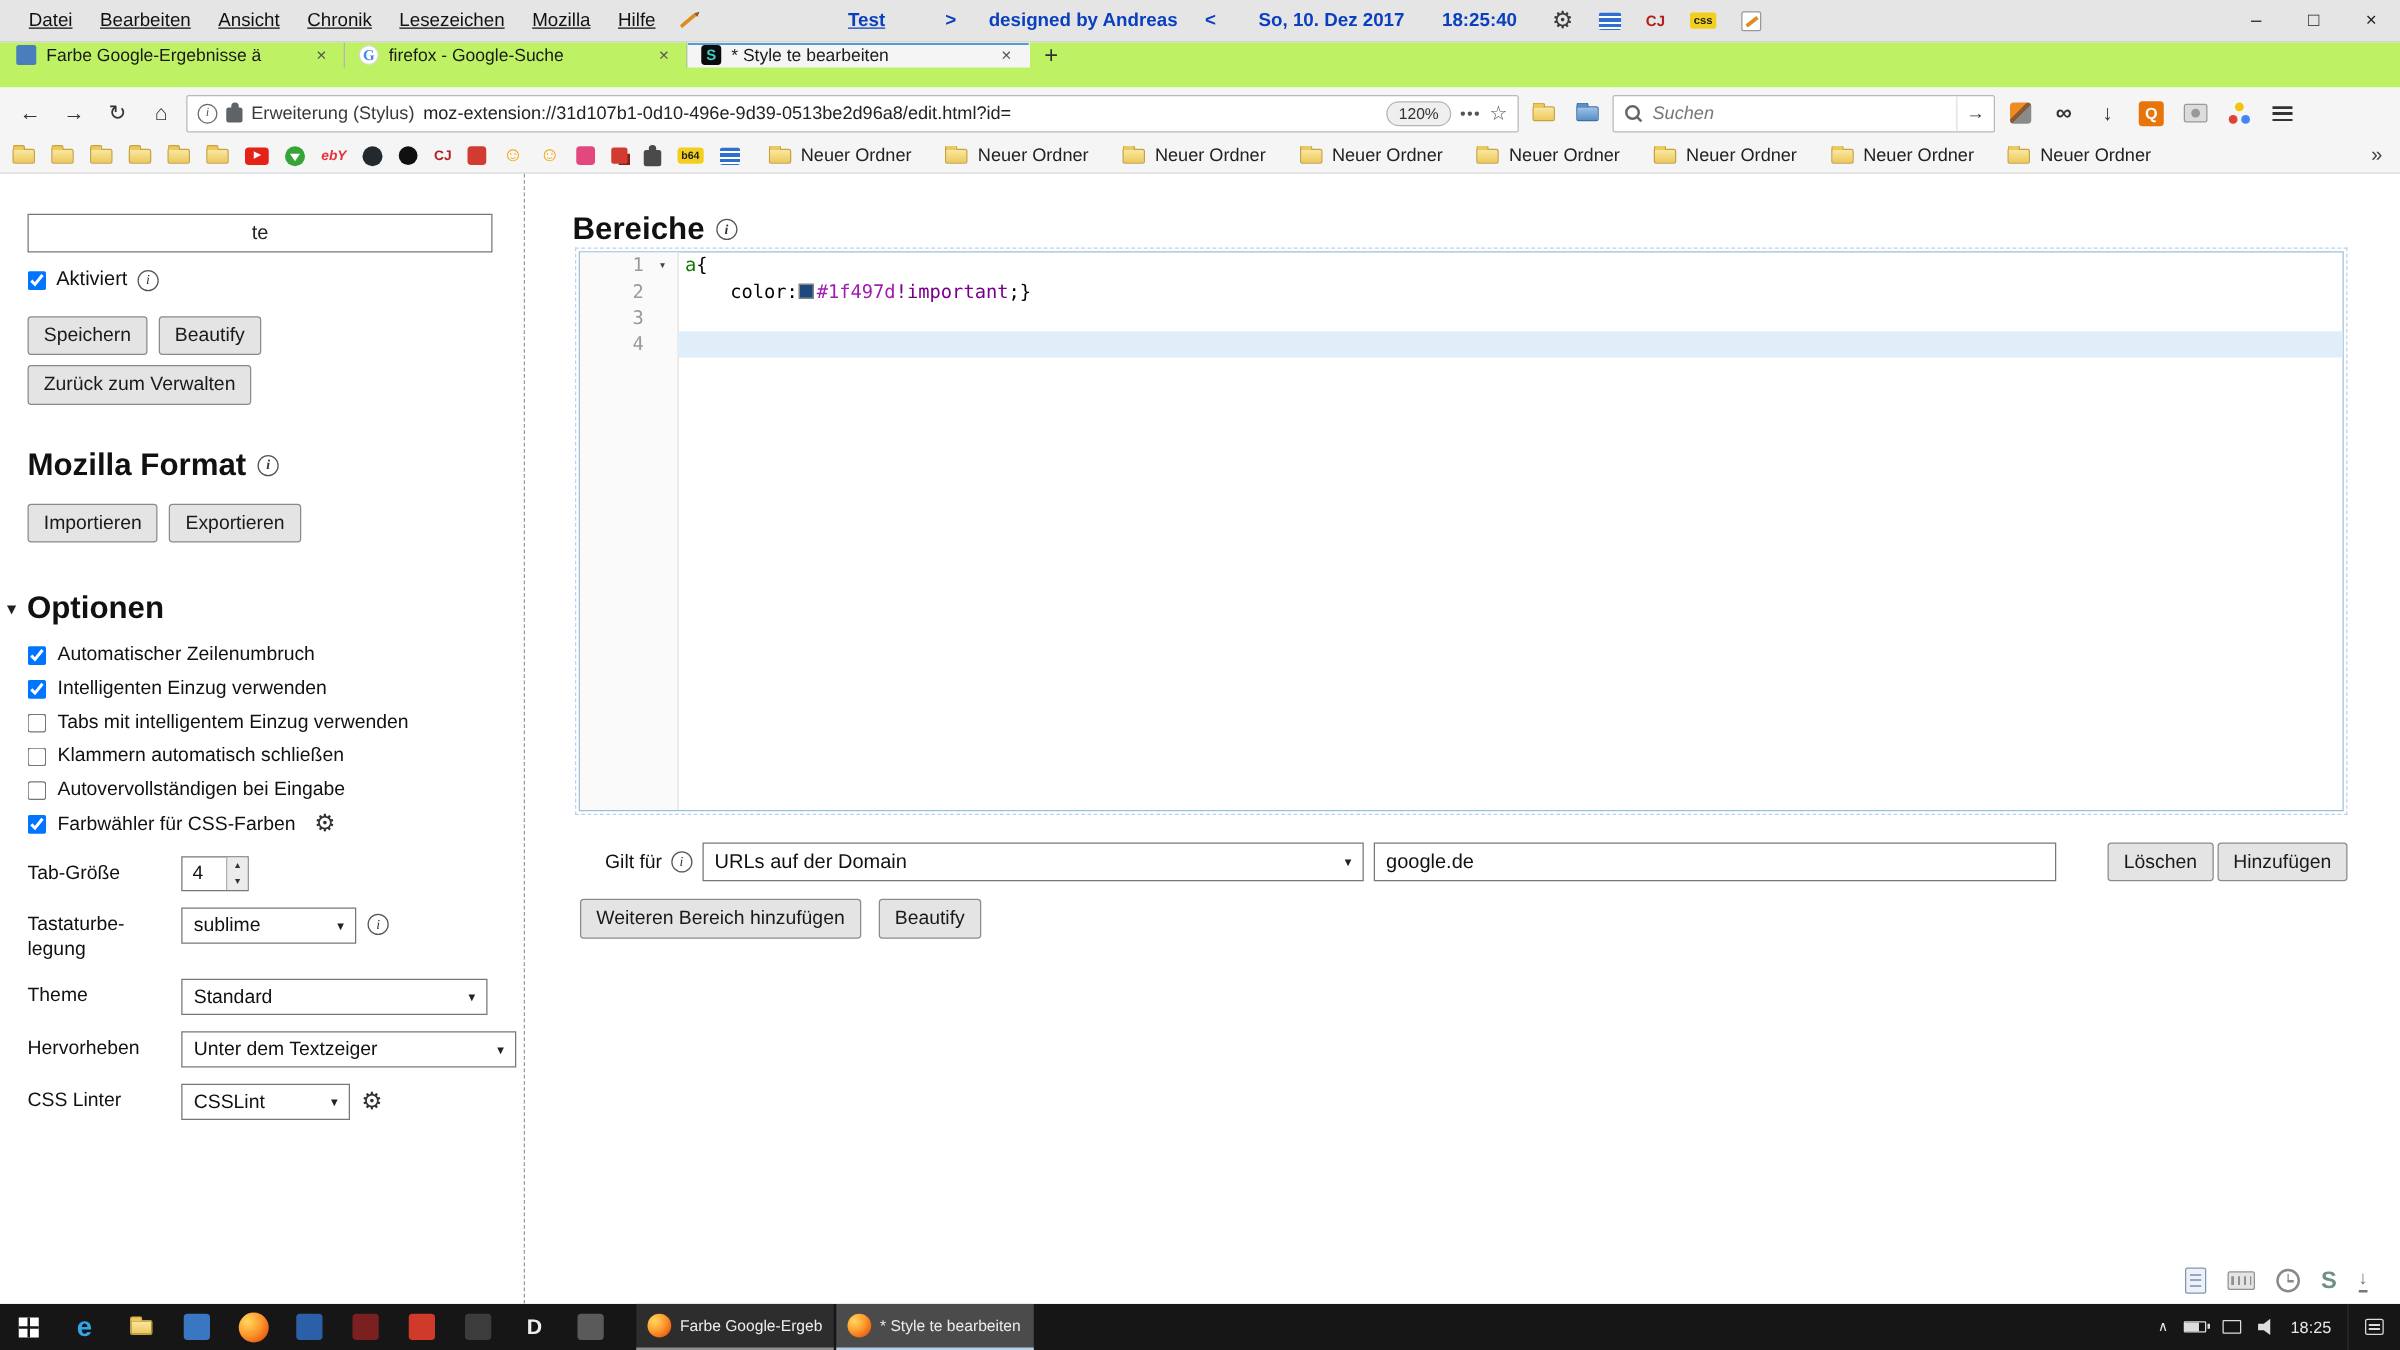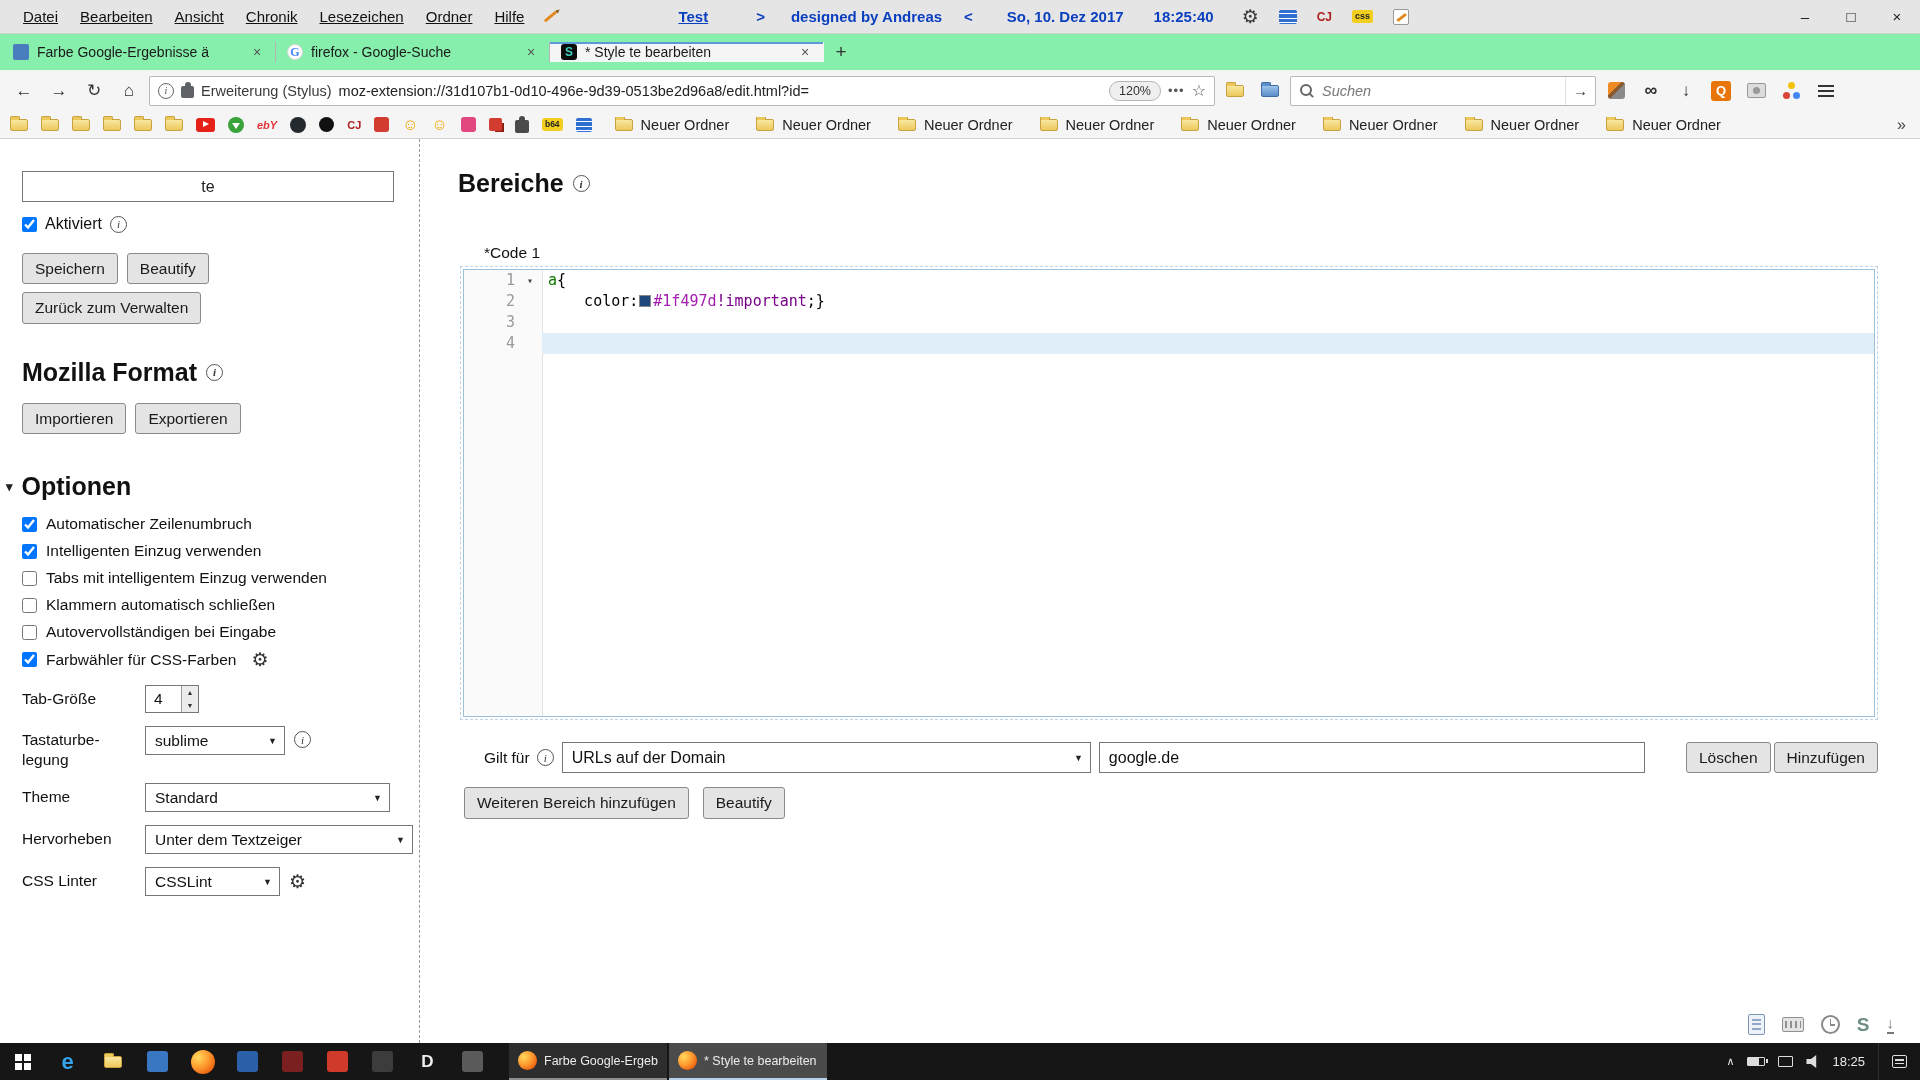--- a/index.html
+++ b/index.html
@@ -23,21 +23,21 @@
   .tb-gear { font-size:19px; color:#3a3a3a; line-height:1; }
   .tb-panel { width:18px; height:14px; background:#2f6fd0; border-radius:2px; background-image:repeating-linear-gradient(to bottom, transparent 0 3px, #fff 3px 4.5px); }
   .tb-cj { font-size:12px; font-weight:bold; color:#b02020; }
   .tb-css { background:#f2cf1f; border-radius:2px; font-size:9px; font-weight:bold; color:#222; padding:2px 3px; line-height:1; }
   .tb-notes { width:16px; height:16px; background:#fff; border:1px solid #999; border-radius:2px; position:relative; }
   .tb-notes::after { content:""; position:absolute; left:2px; top:6px; width:11px; height:2.5px; background:#e08b1f; transform:rotate(-38deg); }
   .win-controls { margin-left:auto; display:flex; align-self:stretch; }
   .win-btn { width:46px; display:flex; align-items:center; justify-content:center; font-size:15px; color:#222; }
 
   
-  .tabbar { height:36px; background:#86efac; display:flex; align-items:center; padding-left:2px; flex:0 0 auto; }
+  .tabbar { height:36px; background:#bef264; display:flex; align-items:flex-start; padding-left:2px; flex:0 0 auto; }
   .tabs { display:flex; }
   .tab { width:274px; display:flex; align-items:center; gap:8px; padding:0 8px 0 11px; font-size:14px; color:#1a1a1a; border-right:1px solid #b4b5b9; position:relative; }
   .tab.active { background:#f5f5f6; border-right-color:transparent; box-shadow:inset 0 2px 0 #5a9ad8; }
   .tab-title { flex:1; white-space:nowrap; overflow:hidden; }
   .tab-close { width:20px; height:20px; display:flex; align-items:center; justify-content:center; font-size:14px; color:#555; border-radius:2px; flex:0 0 auto; }
   .favicon { width:16px; height:16px; flex:0 0 auto; display:flex; align-items:center; justify-content:center; font-size:11px; font-weight:bold; border-radius:2px; }
   .fav-0 { background:#4a7dbd; }
   .fav-1 { background:#fff; border:1px solid #d8d8d8; border-radius:50%; color:#4285f4; font-family:"Liberation Serif",serif; font-size:12px; }
   .fav-2 { background:#0c0c0c; color:#3ecfc0; border-radius:3px; font-size:12px; }
   .newtab-btn { width:34px; display:flex; align-items:center; justify-content:center; font-size:19px; color:#333; }
@@ -204,21 +204,21 @@
 
 <div class="screen">
 
   <div class="titlebar">
     <div class="menu" id="menu-items">
         <span class="menu-item">Datei</span>
         <span class="menu-item">Bearbeiten</span>
         <span class="menu-item">Ansicht</span>
         <span class="menu-item">Chronik</span>
         <span class="menu-item">Lesezeichen</span>
-        <span class="menu-item">Ordner</span>
+        <span class="menu-item">Mozilla</span>
         <span class="menu-item">Hilfe</span>
       </div>
     <span class="pencil"></span>
     <div class="tb-badge">
       <span class="b-name">Test</span>
       <span class="b-sep1">&gt;</span>
       <span class="b-credit">designed by Andreas</span>
       <span class="b-sep2">&lt;</span>
       <span class="b-date">So, 10. Dez 2017</span>
       <span class="b-time">18:25:40</span>
@@ -455,21 +455,20 @@
             <span class="gear">⚙</span>
           </div>
         </div>
     </aside>
 
     <main class="main">
       <h2 class="h2 main-h">
         <span>Bereiche</span>
         <span class="info-icon">i</span>
       </h2>
-      <div class="code-label">*Code 1</div>
       <div class="section">
         <div class="editor">
           <div id="editor-lines">
               <div class="cm-line-row">
                 <div class="cm-gutter-cell">1</div>
                 <div class="cm-fold-cell">▾</div>
                 <div class="cm-code-cell"><span class="t-tag">a</span><span class="t-plain">{</span></div>
               </div>
               <div class="cm-line-row">
                 <div class="cm-gutter-cell">2</div>

